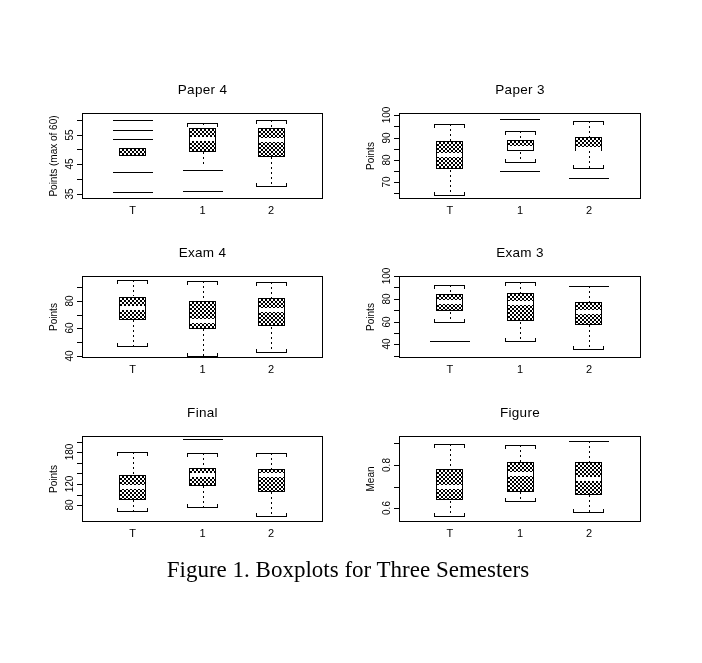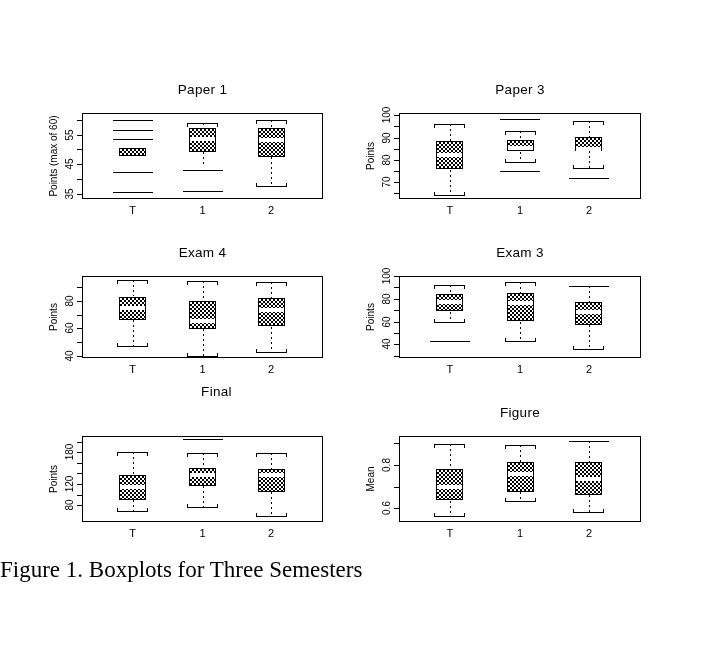--- a/index.html
+++ b/index.html
@@ -14,30 +14,30 @@
   .hline{position:absolute;height:1px;background:#000;}
   .vdash{position:absolute;width:1px;background-image:repeating-linear-gradient(to bottom,#000 0 2px,transparent 2px 5px);}
   .cap-hi{position:absolute;height:4px;box-sizing:border-box;border:1px solid #000;border-bottom:none;}
   .cap-lo{position:absolute;height:4px;box-sizing:border-box;border:1px solid #000;border-top:none;}
   .bxp{position:absolute;box-sizing:border-box;border:1px solid #000;background-color:#fff;
     background-image:
       linear-gradient(45deg,#000 25%,transparent 25%,transparent 75%,#000 75%,#000),
       linear-gradient(45deg,#000 25%,transparent 25%,transparent 75%,#000 75%,#000);
     background-position:0 0,2px 2px;background-size:4px 4px;}
   .median{position:absolute;height:4px;background:#fff;}
-  .caption{position:absolute;left:0;width:696px;top:557px;text-align:left;
+  .caption{position:absolute;left:0;width:696px;top:557px;text-align:center;
            font-family:"Liberation Serif","DejaVu Serif",serif;font-size:23px;color:#000;}
 </style>
 </head>
 <body>
 
 <div id="figure">
   <div class="caption">Figure 1. Boxplots for Three Semesters</div>
 <div class="panel" style="left: 82px; top: 113px; width: 241px; height: 86px;"></div>
-    <div class="panel-title" style="left: 202.5px; top: 89px;">Paper 1</div>
+    <div class="panel-title" style="left: 202.5px; top: 89px;">Paper 4</div>
     <div class="y-axis-label" style="left: 53px; top: 156px;">Points (max of 60)</div>
     <div class="tick" style="left: 77px; top: 194px;"></div>
     <div class="tick" style="left: 77px; top: 179px;"></div>
     <div class="tick" style="left: 77px; top: 164px;"></div>
     <div class="tick" style="left: 77px; top: 149px;"></div>
     <div class="tick" style="left: 77px; top: 135px;"></div>
     <div class="tick" style="left: 77px; top: 120px;"></div>
     <div class="t-label" style="left: 69px; top: 193.959px;">35</div>
     <div class="t-label" style="left: 69px; top: 164.303px;">45</div>
     <div class="t-label" style="left: 69px; top: 134.648px;">55</div>
@@ -167,21 +167,21 @@
     <div class="cap-lo" style="left: 504.5px; top: 338px; width: 31px;"></div>
     <div class="bxp" style="left: 506.5px; top: 293px; width: 27px; height: 28.2444px;"></div>
     <div class="median" style="left: 507.5px; top: 301px; width: 25px;"></div>
     <div class="vdash" style="left: 589px; top: 286px; height: 16.4px;"></div>
     <div class="hline" style="left: 568.97px; top: 286px; width: 40px;"></div>
     <div class="vdash" style="left: 589px; top: 325px; height: 23.9167px;"></div>
     <div class="cap-lo" style="left: 573.47px; top: 346px; width: 31px;"></div>
     <div class="bxp" style="left: 575.47px; top: 302px; width: 27px; height: 22.8917px;"></div>
     <div class="median" style="left: 576.47px; top: 310px; width: 25px;"></div>
     <div class="panel" style="left: 82px; top: 436px; width: 241px; height: 86px;"></div>
-    <div class="panel-title" style="left: 202.5px; top: 391px; margin-left: 14px;">Final</div>
+    <div class="panel-title" style="left: 202.5px; top: 412px;">Final</div>
     <div class="y-axis-label" style="left: 53px; top: 479px;">Points</div>
     <div class="tick" style="left: 77px; top: 505px;"></div>
     <div class="tick" style="left: 77px; top: 495px;"></div>
     <div class="tick" style="left: 77px; top: 484px;"></div>
     <div class="tick" style="left: 77px; top: 473px;"></div>
     <div class="tick" style="left: 77px; top: 463px;"></div>
     <div class="tick" style="left: 77px; top: 452px;"></div>
     <div class="tick" style="left: 77px; top: 442px;"></div>
     <div class="t-label" style="left: 69px; top: 505.117px;">80</div>
     <div class="t-label" style="left: 69px; top: 484.012px;">120</div>

